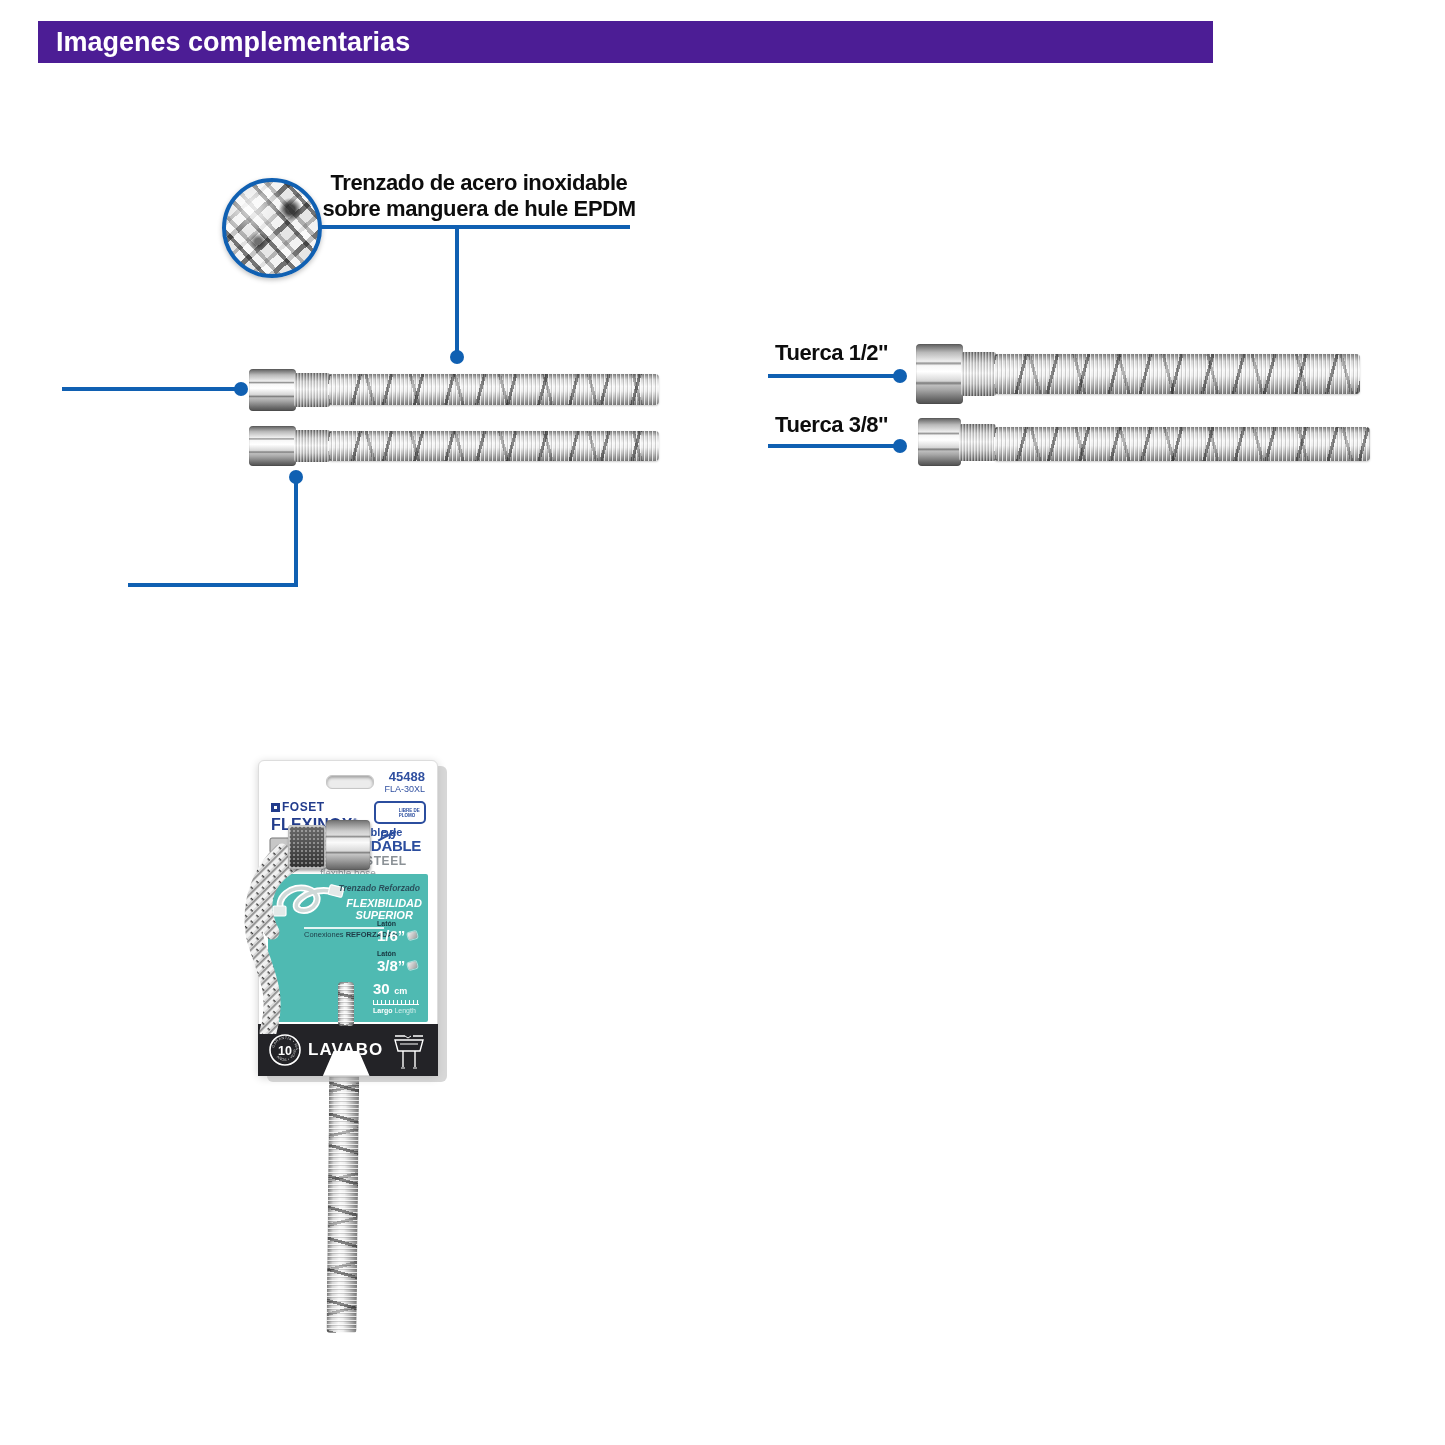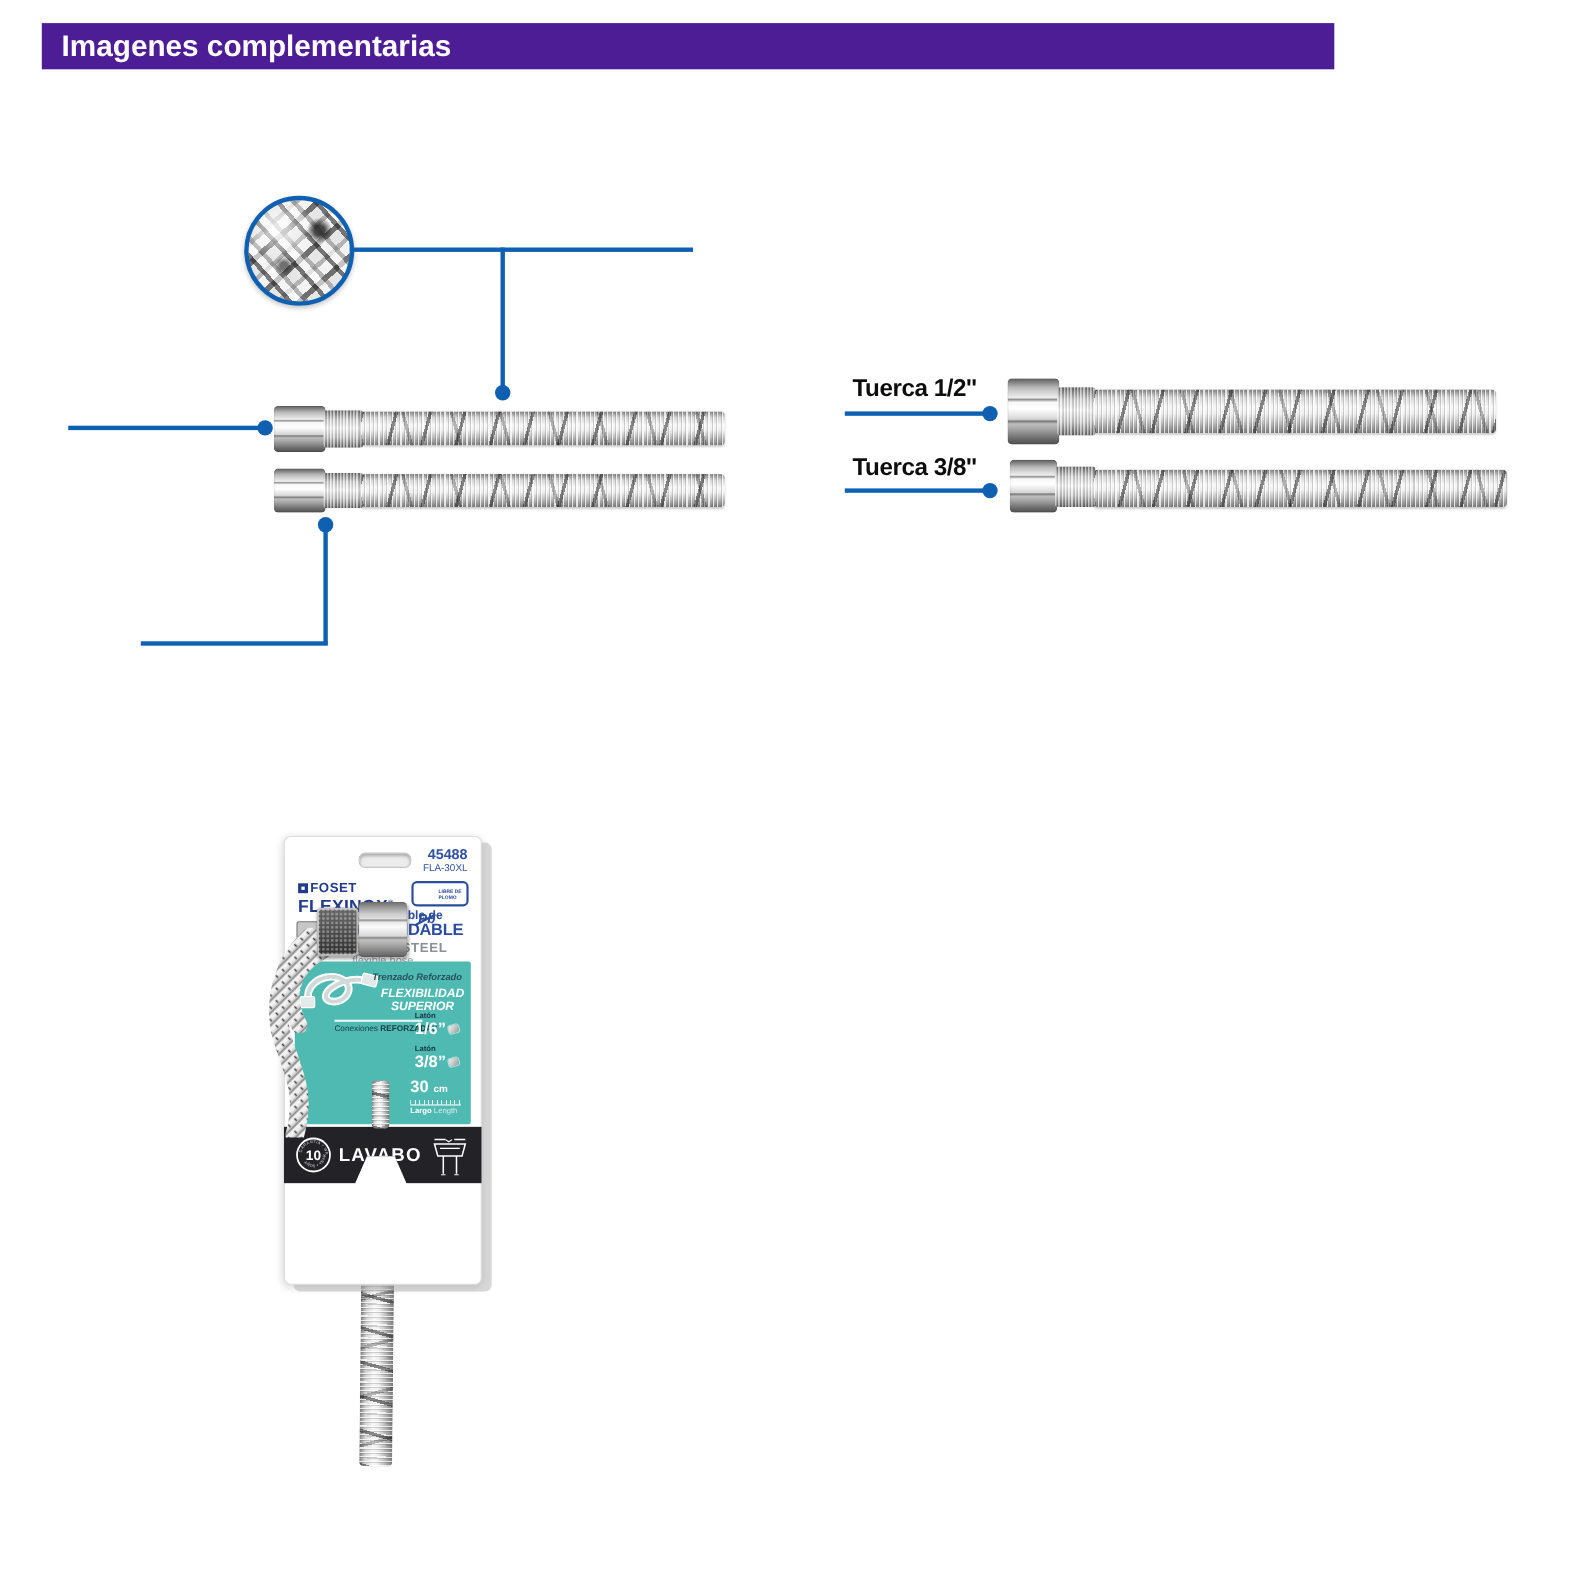--- a/index.html
+++ b/index.html
@@ -78,21 +78,21 @@
   #hB-fer{left:294px;top:430px;width:36px;height:32px;}
   #hB-braid{left:328px;top:431px;width:331px;height:30px;}
   #hC-nut{left:916px;top:344px;width:47px;height:60px;}
   #hC-fer{left:961px;top:352px;width:35px;height:44px;}
   #hC-braid{left:994px;top:354px;width:366px;height:40px;}
   #hD-nut{left:918px;top:418px;width:43px;height:48px;}
   #hD-fer{left:959px;top:424px;width:37px;height:37px;}
   #hD-braid{left:994px;top:427px;width:376px;height:34px;}
 
   
-  .pkg{position:absolute;left:258px;top:760px;width:180px;height:408px;z-index:2;}
+  .pkg{position:absolute;left:258px;top:760px;width:180px;height:316px;z-index:2;}
   .pkg-card{position:absolute;left:0;top:0;right:0;bottom:0;background:#fff;border:1px solid #ddd;border-radius:6px;
     box-shadow:9px 6px 0 rgba(176,176,176,.5), 0 2px 8px rgba(0,0,0,.18);}
   .slot{position:absolute;left:68px;top:15px;width:46px;height:12px;border-radius:6px;background:#ececec;
     border:1px solid #c6c6c6;box-shadow:inset 0 2px 3px rgba(0,0,0,.3);}
   .sku{position:absolute;right:13px;top:11px;text-align:right;color:#3050a0;line-height:12px;}
   .sku .n{font-size:13px;font-weight:bold;}
   .sku .m{font-size:9px;}
   .brand{position:absolute;left:13px;top:40px;color:#223c8c;}
   .brand .row{display:flex;align-items:center;gap:2px;}
   .f-ico{width:9px;height:9px;background:#223c8c;position:relative;}
@@ -163,20 +163,24 @@
 <body>
 
 <div id="page">
 
   <div class="hdr">
     <span class="t">Imagenes complementarias</span>
   </div>
 
   <div class="zoomcircle"></div>
 
+  <div class="co co-braid">
+    <div>Trenzado de acero inoxidable</div>
+    <div>sobre manguera de hule EPDM</div>
+  </div>
   <div class="ln" id="ln-braid-h"></div>
   <div class="ln" id="ln-braid-v"></div>
   <div class="dot" id="dot-braid"></div>
 
   <div class="ln" id="ln-nuts"></div>
   <div class="dot" id="dot-nuts"></div>
 
   <div class="dot" id="dot-fer"></div>
   <div class="ln" id="ln-fer-v"></div>
   <div class="ln" id="ln-fer-h"></div>

